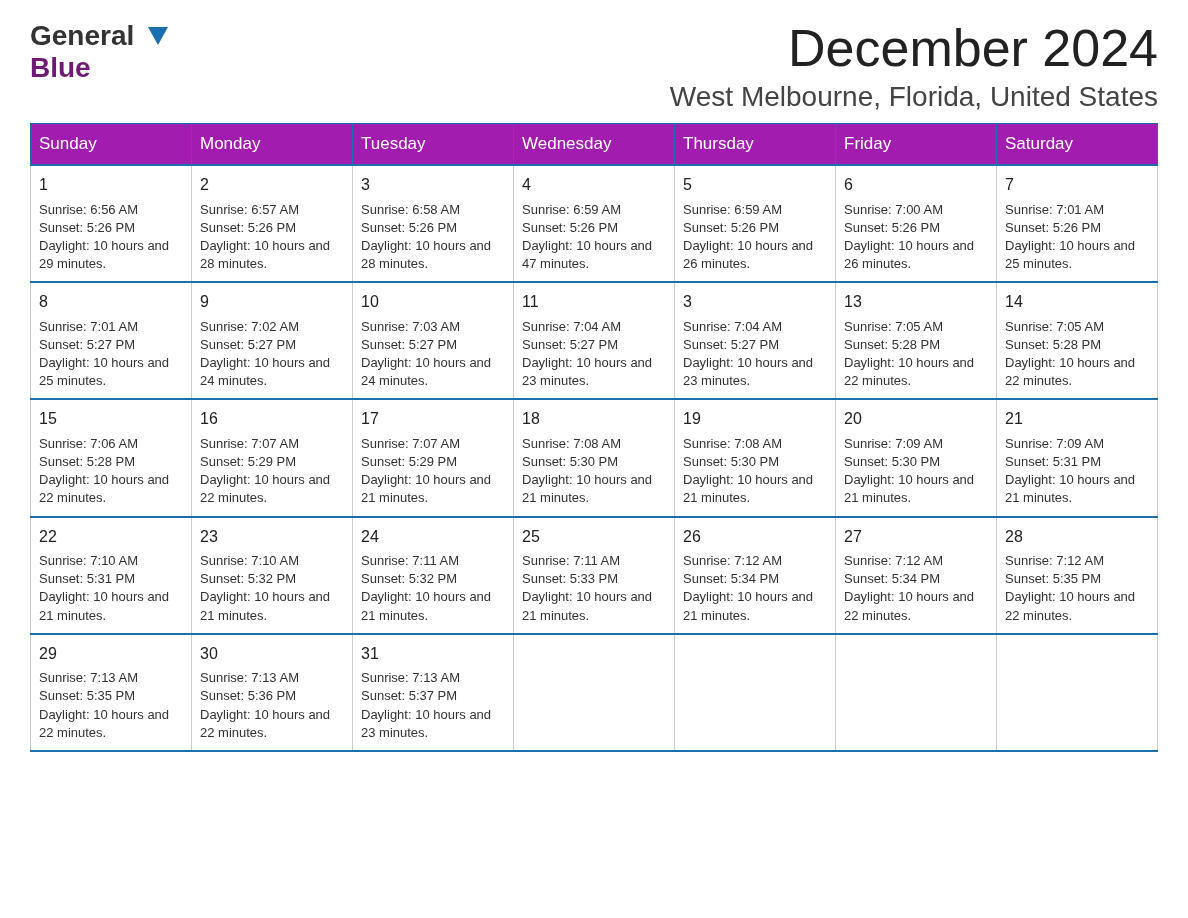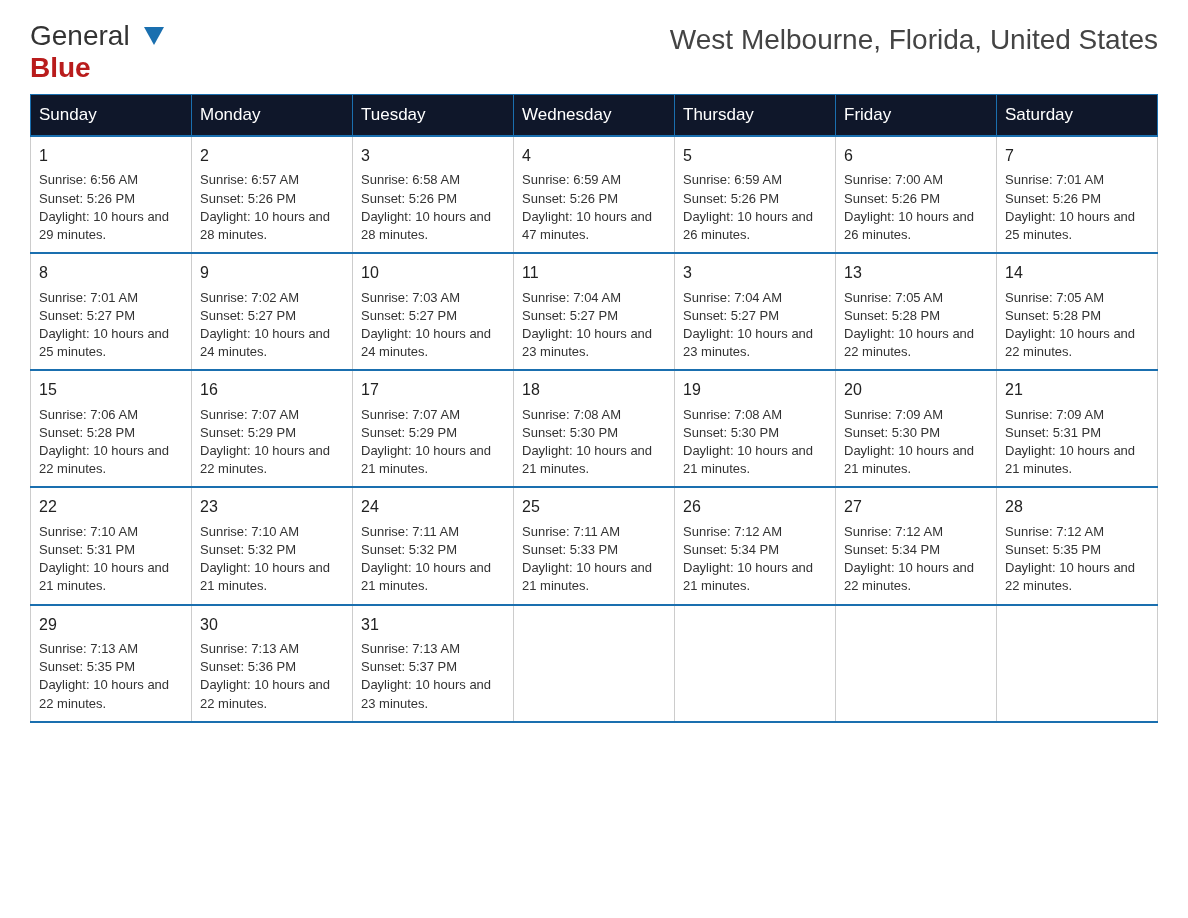--- a/index.html
+++ b/index.html
@@ -18,38 +18,38 @@
     }
     .logo {
       display: flex;
       flex-direction: column;
       align-items: flex-start;
     }
     .logo-text {
       display: flex;
       align-items: center;
       font-size: 28px;
-      font-weight: normal;
+      font-weight: bold;
       gap: 12px;
     }
     .logo-general {
       color: #333;
     }
     .logo-triangle {
       display: inline-block;
       width: 0;
       height: 0;
       border-left: 10px solid transparent;
       border-right: 10px solid transparent;
       border-top: 18px solid #1a6faf;
       margin: 0 2px;
       vertical-align: middle;
     }
     .logo-blue {
-      color: #b91c1c;
+      color: #701a75;
       font-size: 28px;
       font-weight: bold;
     }
     .title-section {
       text-align: right;
     }
     .month-title {
       font-size: 52px;
       font-weight: 300;
       color: #222;
@@ -60,21 +60,21 @@
       color: #444;
       font-weight: normal;
       margin-top: 4px;
     }
     .calendar {
       width: 100%;
       border-collapse: collapse;
       margin-top: 10px;
     }
     .calendar th {
-      background-color: #0f172a;
+      background-color: #a21caf;
       color: #fff;
       padding: 10px 8px;
       text-align: left;
       font-size: 17px;
       font-weight: normal;
       border: 1px solid #1a6faf;
     }
     .calendar td {
       vertical-align: top;
       padding: 8px 8px;
@@ -116,20 +116,21 @@
   <div class="logo">
     <div class="logo-text">
       <span class="logo-general">General</span>
       <span class="logo-triangle"></span>
     </div>
     <div>
       <span class="logo-blue">Blue</span>
     </div>
   </div>
   <div class="title-section">
+    <div class="month-title">December 2024</div>
     <div class="location-title">West Melbourne, Florida, United States</div>
   </div>
 </div>
 
 <table class="calendar">
   <thead>
     <tr>
     <th>Sunday</th>
         <th>Monday</th>
         <th>Tuesday</th>

